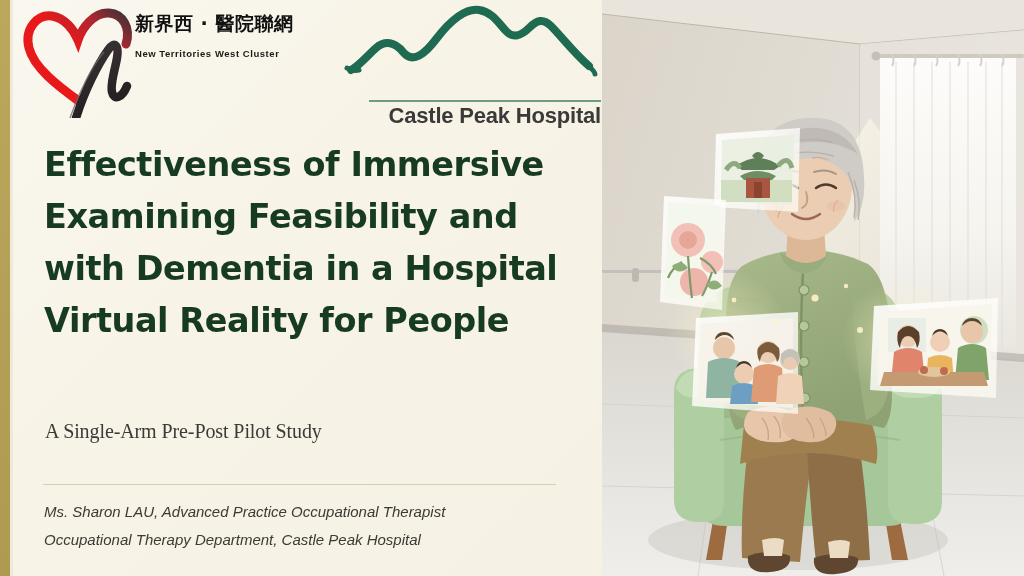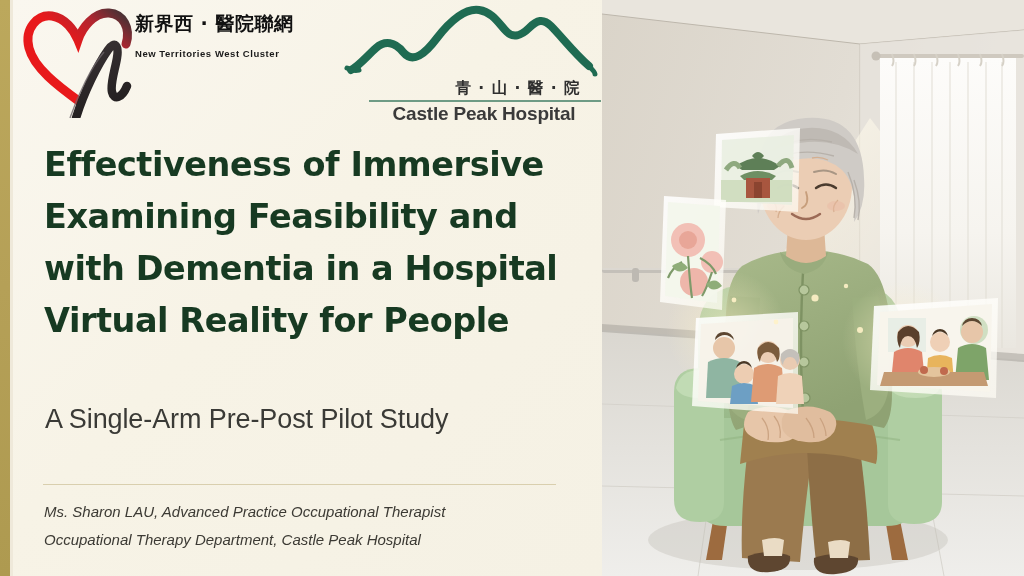--- a/index.html
+++ b/index.html
@@ -104,23 +104,23 @@
   #cph-rule {
     position: absolute;
     left: 26px; top: 96px;
     width: 232px; height: 1.5px;
     background: #6E9B85;
   }
   #cph-en {
     position: absolute;
     left: 24px; top: 99px;
     width: 234px;
-    text-align: center;
+    text-align: right;
     font-family: "Liberation Sans", sans-serif;
-    font-size: 19px;
+    font-size: 22px;
     font-weight: bold;
     letter-spacing: -0.2px;
     color: #3A3A3A;
     white-space: nowrap;
   }
 
   
   #title {
     position: absolute;
     left: 31px; top: 139px;
@@ -128,24 +128,24 @@
     font-family: "DejaVu Sans", sans-serif;
     font-size: 33.5px;
     font-weight: bold;
     line-height: 52px;
     letter-spacing: -0.45px;
     color: #173A22;
   }
 
   #subtitle {
     position: absolute;
-    left: 32px; top: 404px;
+    left: 32px; top: 420px;
     width: 540px;
-    font-family: Liberation Sans, sans-serif;
-    font-size: 27px;
+    font-family: Liberation Serif, serif;
+    font-size: 20px;
     font-weight: 400;
     letter-spacing: -0.1px;
     color: #3A3A36;
   }
 
   #divider {
     position: absolute;
     left: 30px; top: 484px;
     width: 513px; height: 1.4px;
     background: #D9CFAE;
@@ -219,21 +219,20 @@
         <div id="cph-mark">
           <svg width="258" height="78" viewBox="0 0 258 78" xmlns="http://www.w3.org/2000/svg">
             <path d="M8 66 C 16 62, 24 52, 33 44 C 42 36, 52 38, 60 48
                      C 70 60, 82 50, 94 34 C 108 16, 122 4, 136 6
                      C 150 8, 156 20, 164 28 C 170 34, 178 32, 186 24
                      C 194 16, 200 14, 208 22 C 218 32, 232 50, 246 62" fill="none" stroke="#1F6B52" stroke-width="8" stroke-linecap="round" stroke-linejoin="round"></path>
             <path d="M4 64 C 8 66, 12 67, 16 66" fill="none" stroke="#1F6B52" stroke-width="5" stroke-linecap="round"></path>
             <path d="M244 60 C 248 64, 252 68, 252 70" fill="none" stroke="#1F6B52" stroke-width="5" stroke-linecap="round"></path>
           </svg>
         </div>
-        <div id="cph-cn">青 · 山 · 醫 · 院</div>
         <div id="cph-rule"></div>
         <div id="cph-en">Castle Peak Hospital</div>
       </div>
     </div>
 
     <div id="title">
       <div>Effectiveness of Immersive</div>
       <div>Examining Feasibility and</div>
       <div>with Dementia in a Hospital</div>
       <div>Virtual Reality for People</div>

